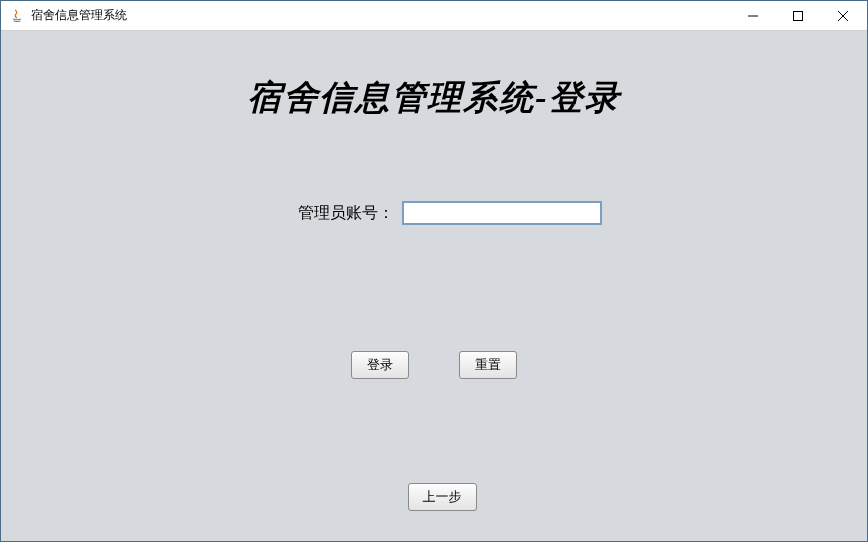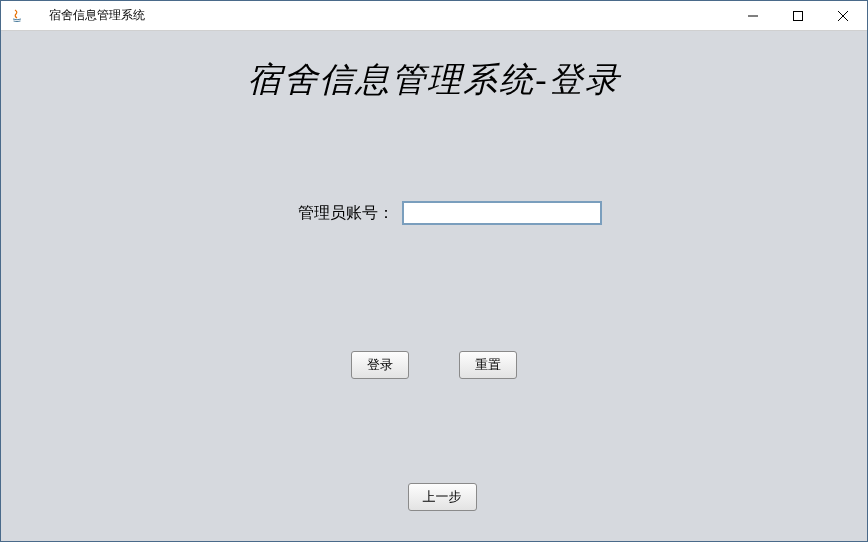--- a/index.html
+++ b/index.html
@@ -17,21 +17,20 @@
       display: flex;
       flex-direction: column;
     }
     .titlebar {
       height: 30px;
       background: #ffffff;
       display: flex;
       align-items: center;
       padding: 0 2px 0 8px;
       border-bottom: 1px solid #d0d0d0;
-      gap: 18px;
     }
     .titlebar-icon {
       width: 16px;
       height: 16px;
       margin-right: 6px;
       flex-shrink: 0;
     }
     .titlebar-title {
       font-size: 12px;
       color: #000;
@@ -50,27 +49,27 @@
       cursor: default;
     }
     .win-btn svg { display: block; }
     .content {
       flex: 1;
       background: #d6d9de;
       position: relative;
     }
     .heading {
       position: absolute;
-      top: 26px;
+      top: 44px;
       left: 0;
       right: 0;
       text-align: center;
       font-family: "STXingkai", "KaiTi", "STKaiti", serif;
       font-size: 34px;
-      font-weight: normal;
+      font-weight: bold;
       font-style: italic;
       color: #000;
       letter-spacing: 2px;
     }
     .form-area {
       position: absolute;
       top: 170px;
       left: 0;
       right: 0;
       display: flex;

